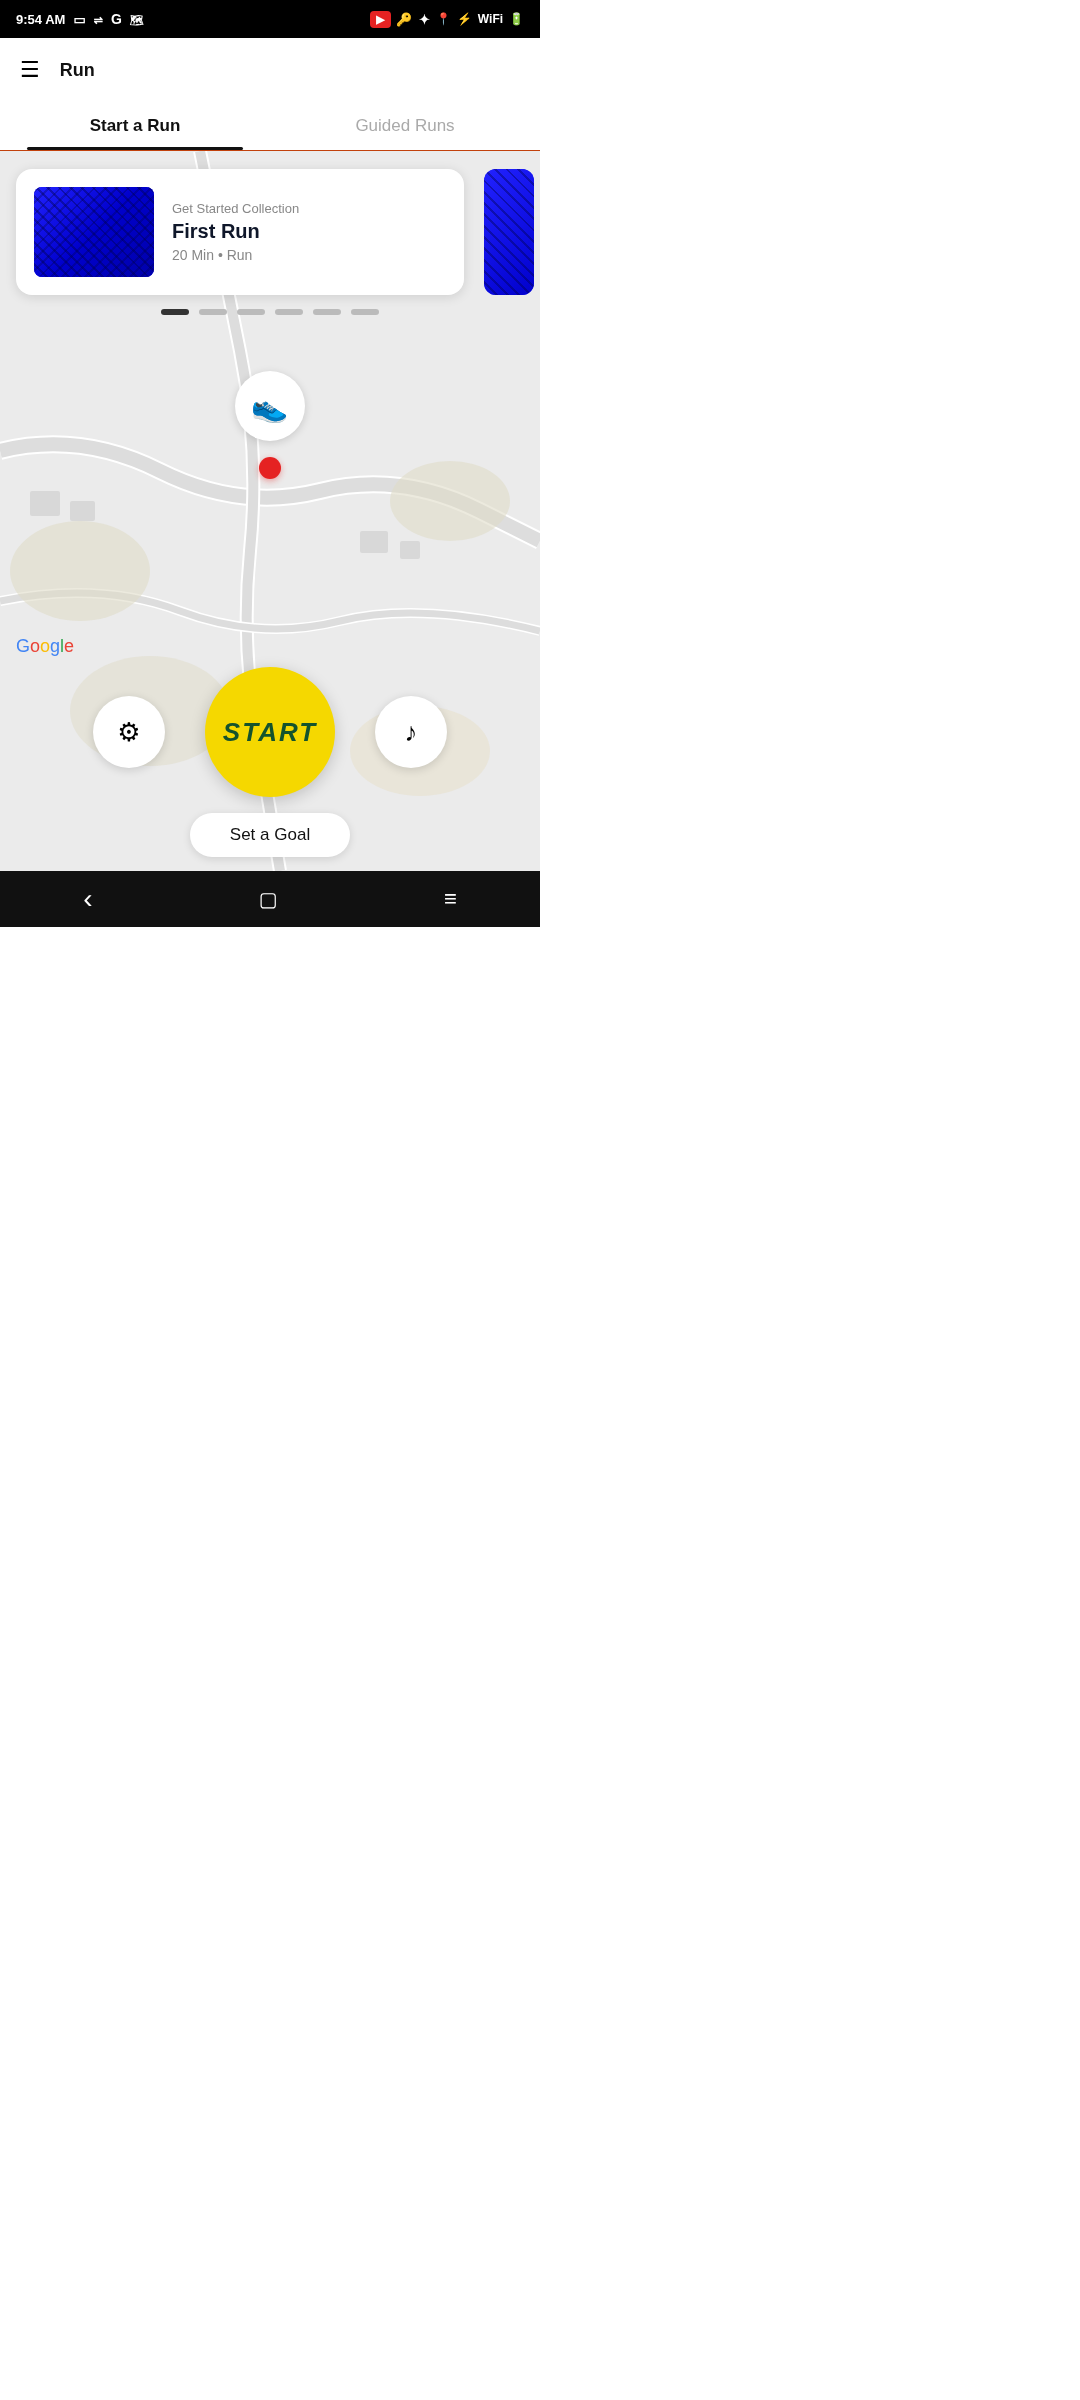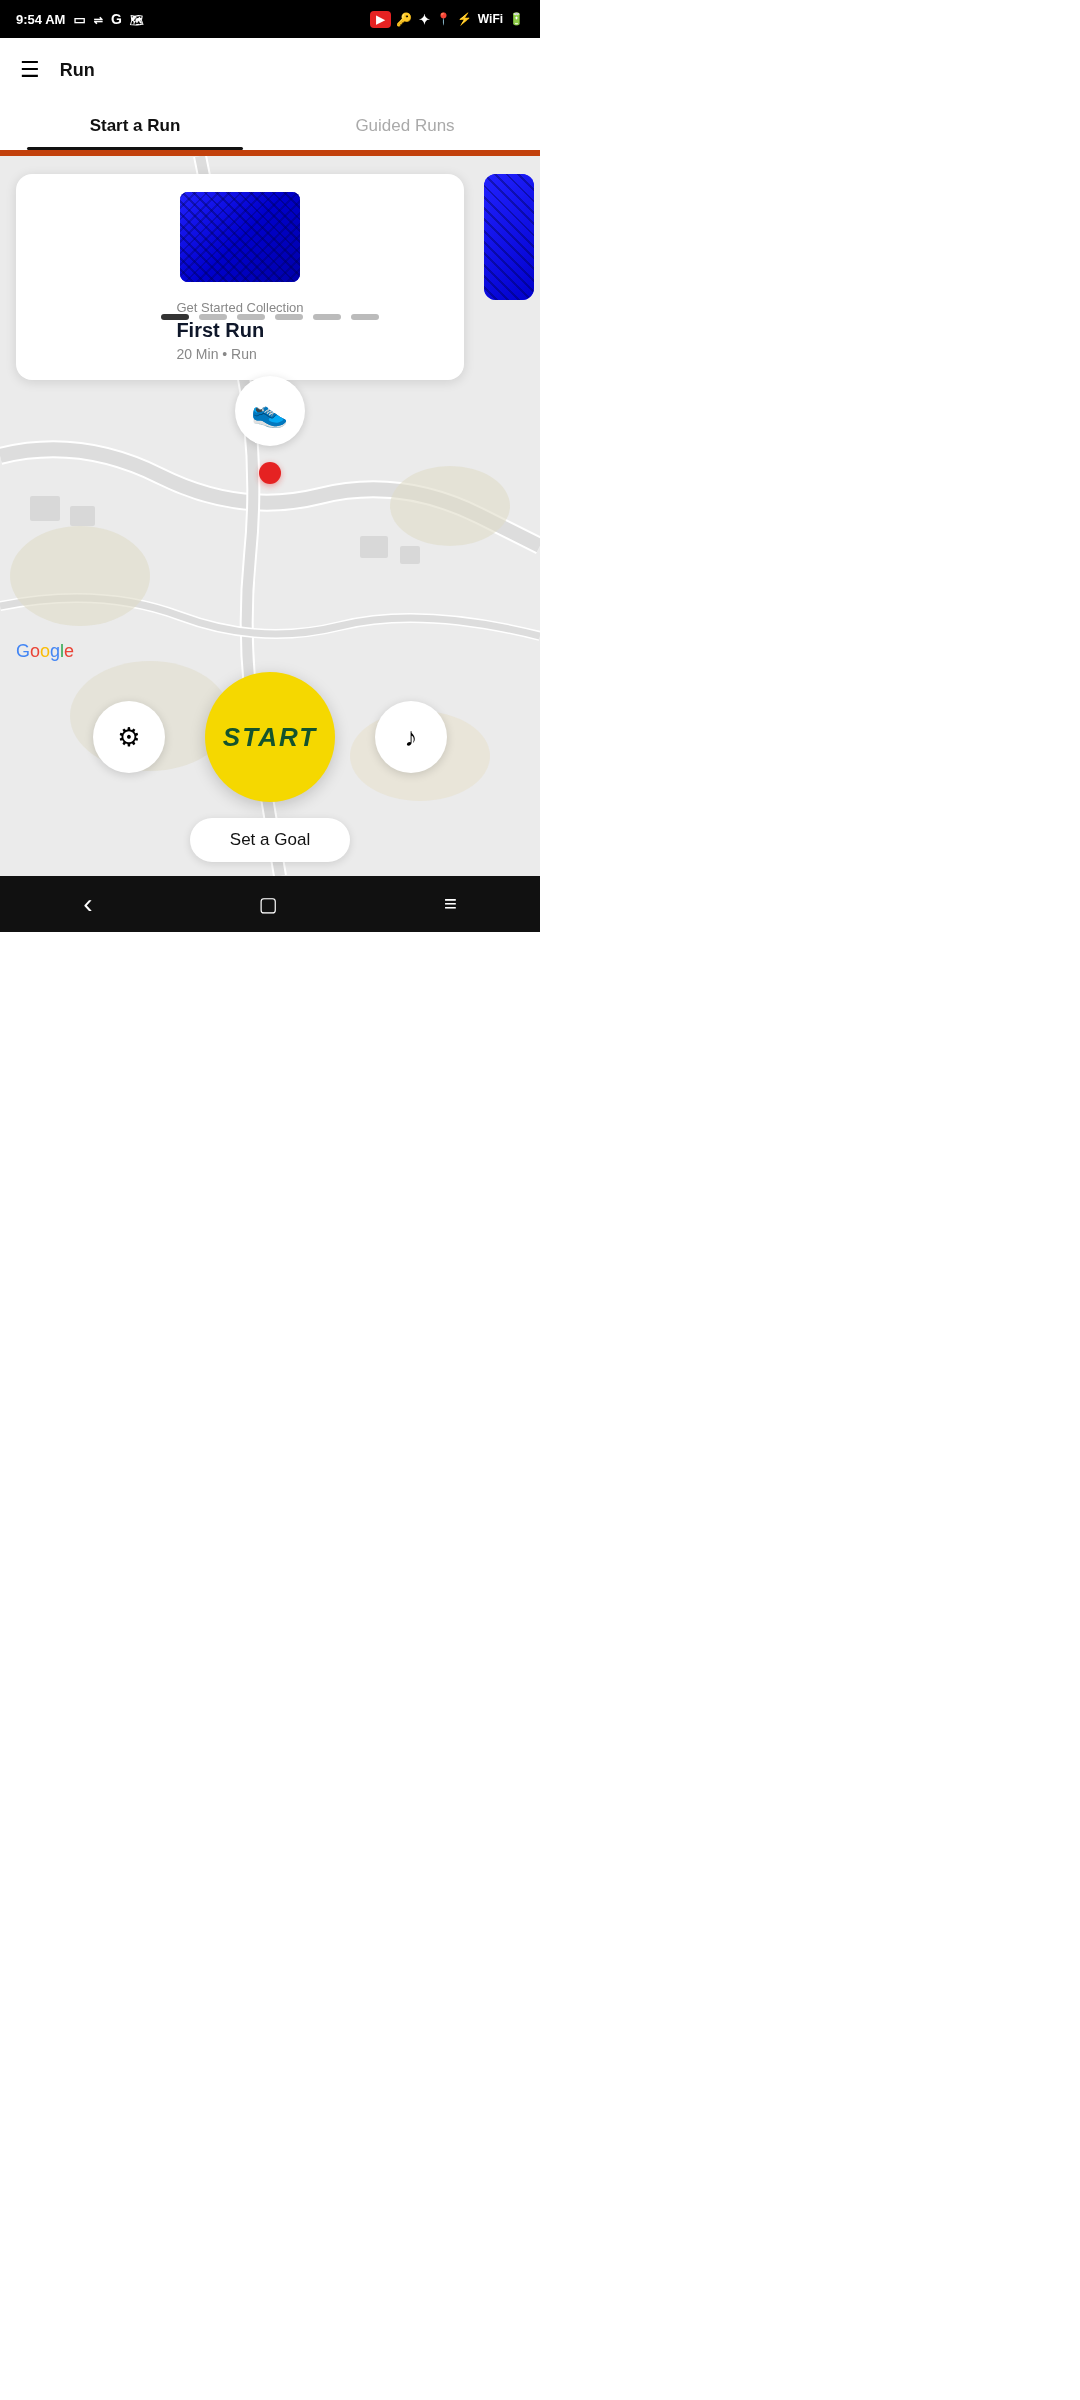--- a/index.html
+++ b/index.html
@@ -46,21 +46,21 @@
     .app-title {
       font-size: 18px;
       font-weight: 700;
       color: #111;
     }
 
     
     .tabs {
       display: flex;
       background: #fff;
-      border-bottom: 6px solid #c2410c;
+      border-bottom: 1px solid #c2410c;
     }
     .tab {
       flex: 1;
       text-align: center;
       padding: 14px 0;
       font-size: 17px;
       font-weight: 500;
       color: #aaa;
       cursor: pointer;
       position: relative;
@@ -108,21 +108,20 @@
     }
     .card {
       background: #fff;
       border-radius: 16px;
       padding: 18px;
       display: flex;
       align-items: center;
       gap: 18px;
       box-shadow: 0 2px 12px rgba(0,0,0,0.12);
       width: calc(100% - 60px);
-      flex-direction: column;
     }
     .card-image {
       width: 120px;
       height: 90px;
       border-radius: 8px;
       background: #1a1aff;
       flex-shrink: 0;
       overflow: hidden;
       position: relative;
     }

